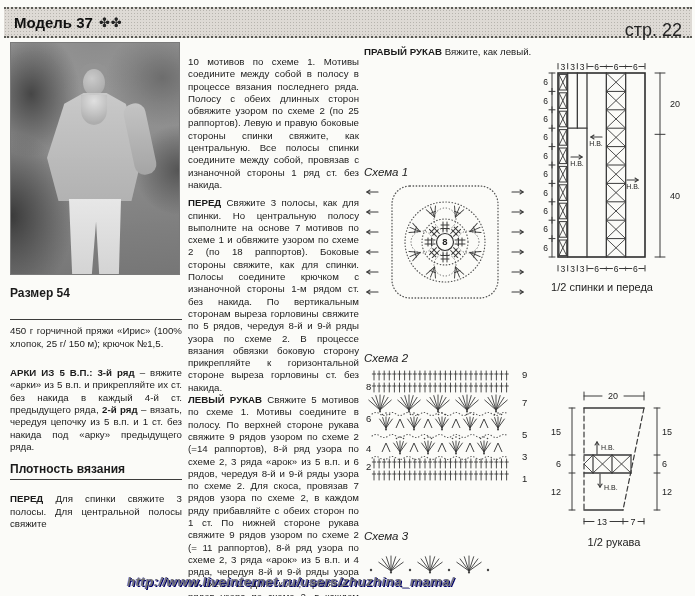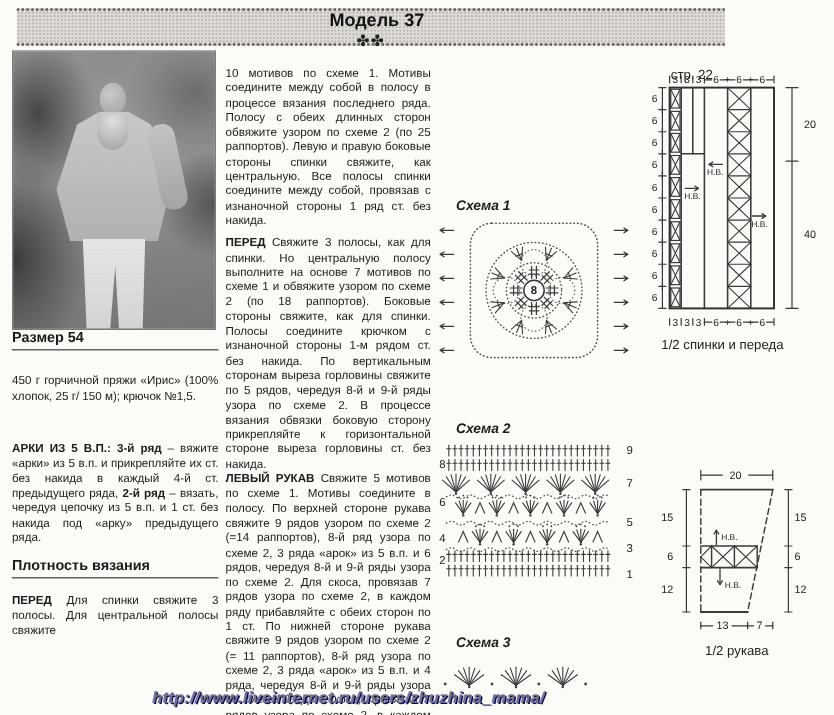--- a/index.html
+++ b/index.html
@@ -1,36 +1,36 @@
 <!DOCTYPE html>
 <html><head>
 <meta charset="utf-8">
 <style>
   html,body{margin:0;padding:0;}
   body{width:695px;height:596px;position:relative;background:#fbfbf8;
        font-family:"Liberation Sans",sans-serif;color:#1b1b1b;overflow:hidden;}
   
-  .hdr{position:absolute;left:14px;top:7px;width:590px;height:27px;
+  .hdr{position:absolute;left:4px;top:7px;width:688px;height:27px;
        background-color:#dedad5;
        background-image:radial-gradient(#b7b4ae 0.6px,transparent 0.7px);
        background-size:3px 3px;
        border-top:2px dotted #5a5a55;border-bottom:2px dotted #5a5a55;
-       display:flex;align-items:center;flex-direction:column;}
+       display:flex;align-items:center;}
   .hdr .model{font-weight:bold;font-size:15px;margin-left:10px;color:#111;}
   .hdr .flicon{font-size:13px;margin:0 6px;color:#222;letter-spacing:1px;}
   .hdr .title{font-size:15px;color:#242424;}
-  .hdr .page{margin-left:auto;margin-right:10px;font-size:11px;color:#242424;margin-top:16px;}
+  .hdr .page{margin-left:auto;margin-right:10px;font-size:18px;color:#242424;margin-top:16px;}
   
   .col{position:absolute;font-size:9.7px;line-height:12.3px;text-align:justify;}
   #colL{left:10px;top:42px;width:172px;}
   #colM{left:188px;top:56px;width:171px;}
   #colR{left:364px;top:46px;width:172px;height:546px;}
   h3.sec{font-size:12px;font-weight:bold;margin:9px 0 0 0;padding:0 0 3px 0;
          border-bottom:1.2px solid #3c3c3c;text-align:left;line-height:14px;}
-  .body{margin-top:20px;}
+  .body{margin-top:5px;}
   p{margin:0;}
   .gap{margin-top:6px;}
   .bgap{margin-top:13px;}
   b.lead{font-weight:bold;}
   
   .photo{width:168px;height:231px;border:1px solid #7a7a76;position:relative;overflow:hidden;
     background:
       radial-gradient(ellipse 70px 90px at 12% 22%, #474743 0%, rgba(70,70,66,0) 70%),
       radial-gradient(ellipse 80px 70px at 90% 15%, #6e6e68 0%, rgba(110,110,104,0) 70%),
       radial-gradient(ellipse 90px 120px at 0% 75%, #3c3c38 0%, rgba(60,60,56,0) 70%),
@@ -48,24 +48,24 @@
   .ph-jumper{position:absolute;left:36px;top:50px;width:96px;height:108px;
     background:linear-gradient(180deg,#cdc7b8,#b8b1a0);
     clip-path:polygon(38% 0,62% 0,82% 10%,100% 55%,88% 100%,12% 100%,0 60%,18% 10%);}
   .ph-neck{position:absolute;left:70px;top:52px;width:26px;height:30px;border-radius:0 0 50% 50%;
     background:radial-gradient(circle at 50% 20%,#e4ded2,#b4ac9b 80%);}
   .ph-pants{position:absolute;left:58px;top:156px;width:52px;height:75px;
     background:linear-gradient(180deg,#e7e5df,#d4d2cb);
     clip-path:polygon(0 0,100% 0,96% 100%,58% 100%,52% 30%,44% 100%,6% 100%);}
   .ph-arm{position:absolute;left:118px;top:60px;width:22px;height:72px;border-radius:10px;
     background:linear-gradient(190deg,#c9c3b4,#aaa392);transform:rotate(-12deg);}
-  .caption{font-size:12px;font-weight:bold;margin-top:0;padding-bottom:4px;
+  .caption{font-size:12px;font-weight:bold;margin-top:12px;padding-bottom:20px;
            border-bottom:1.2px solid #3c3c3c;text-align:left;}
   
-  .schLabel{position:absolute;font-style:italic;font-weight:bold;font-size:11.5px;left:16px;}
+  .schLabel{position:absolute;font-style:italic;font-weight:normal;font-size:11.5px;left:0;}
   svg{position:absolute;left:0;}
   svg text{font-family:"Liberation Sans",sans-serif;}
   
   #bf{left:540px;top:40px;position:absolute;}
   #sl{left:540px;top:330px;position:absolute;}
   
   .url{position:absolute;left:127px;top:574px;width:440px;text-align:left;
        font-size:13.5px;font-weight:bold;font-style:italic;color:#737373;
        text-shadow:1px 1px 0 #00006a, -0.5px -0.5px 0 #9a9af2;letter-spacing:0.3px;}
 </style>
@@ -101,20 +101,21 @@
   <p class="bgap"><b class="lead">ПЕРЕД</b><span> Для спинки свяжите 3 полосы. Для центральной полосы свяжите</span></p>
 </div>
 
 <div class="col" id="colM">
   <p>10 мотивов по схеме 1. Мотивы соедините между собой в полосу в процессе вязания последнего ряда. Полосу с обеих длинных сторон обвяжите узором по схеме 2 (по 25 раппортов). Левую и правую боковые стороны спинки свяжите, как центральную. Все полосы спинки соедините между собой, провязав с изнаночной стороны 1 ряд ст. без накида.</p>
   <p class="gap"><b class="lead">ПЕРЕД</b><span> Свяжите 3 полосы, как для спинки. Но центральную полосу выполните на основе 7 мотивов по схеме 1 и обвяжите узором по схеме 2 (по 18 раппортов). Боковые стороны свяжите, как для спинки. Полосы соедините крючком с изнаночной стороны 1-м рядом ст. без накида. По вертикальным сторонам выреза горловины свяжите по 5 рядов, чередуя 8-й и 9-й ряды узора по схеме 2. В процессе вязания обвязки боковую сторону прикрепляйте к горизонтальной стороне выреза горловины ст. без накида.</span></p>
   <p><b class="lead">ЛЕВЫЙ РУКАВ</b><span> Свяжите 5 мотивов по схеме 1. Мотивы соедините в полосу. По верхней стороне рукава свяжите 9 рядов узором по схеме 2 (=14 раппортов), 8-й ряд узора по схеме 2, 3 ряда «арок» из 5 в.п. и 6 рядов, чередуя 8-й и 9-й ряды узора по схеме 2. Для скоса, провязав 7 рядов узора по схеме 2, в каждом ряду прибавляйте с обеих сторон по 1 ст. По нижней стороне рукава свяжите 9 рядов узором по схеме 2 (= 11 раппортов), 8-й ряд узора по схеме 2, 3 ряда «арок» из 5 в.п. и 4 ряда, чередуя 8-й и 9-й ряды узора по схеме 2. Для скоса, провязав 7 рядов узора по схеме 2, в каждом ряду убавляйте с обеих сторон по 1 ст.</span></p>
 </div>
 
 <div class="col" id="colR">
+  <p><b class="lead">ПРАВЫЙ РУКАВ</b><span> Вяжите, как левый.</span></p>
 
   <div class="schLabel" style="top:120px">Схема 1</div>
   <svg id="s1" style="top:133px" width="162" height="128" viewBox="0 0 162 128">
       <line x1="14" y1="13" x2="3" y2="13" stroke="#3a3a3a" stroke-width="1.1" stroke-linecap="round"></line>
       <line x1="3" y1="13" x2="6" y2="11" stroke="#3a3a3a" stroke-width="1.1" stroke-linecap="round"></line>
       <line x1="3" y1="13" x2="6" y2="15" stroke="#3a3a3a" stroke-width="1.1" stroke-linecap="round"></line>
       <line x1="148" y1="13" x2="159" y2="13" stroke="#3a3a3a" stroke-width="1.1" stroke-linecap="round"></line>
       <line x1="159" y1="13" x2="156" y2="11" stroke="#3a3a3a" stroke-width="1.1" stroke-linecap="round"></line>
       <line x1="159" y1="13" x2="156" y2="15" stroke="#3a3a3a" stroke-width="1.1" stroke-linecap="round"></line>
       <line x1="14" y1="33" x2="3" y2="33" stroke="#3a3a3a" stroke-width="1.1" stroke-linecap="round"></line>

